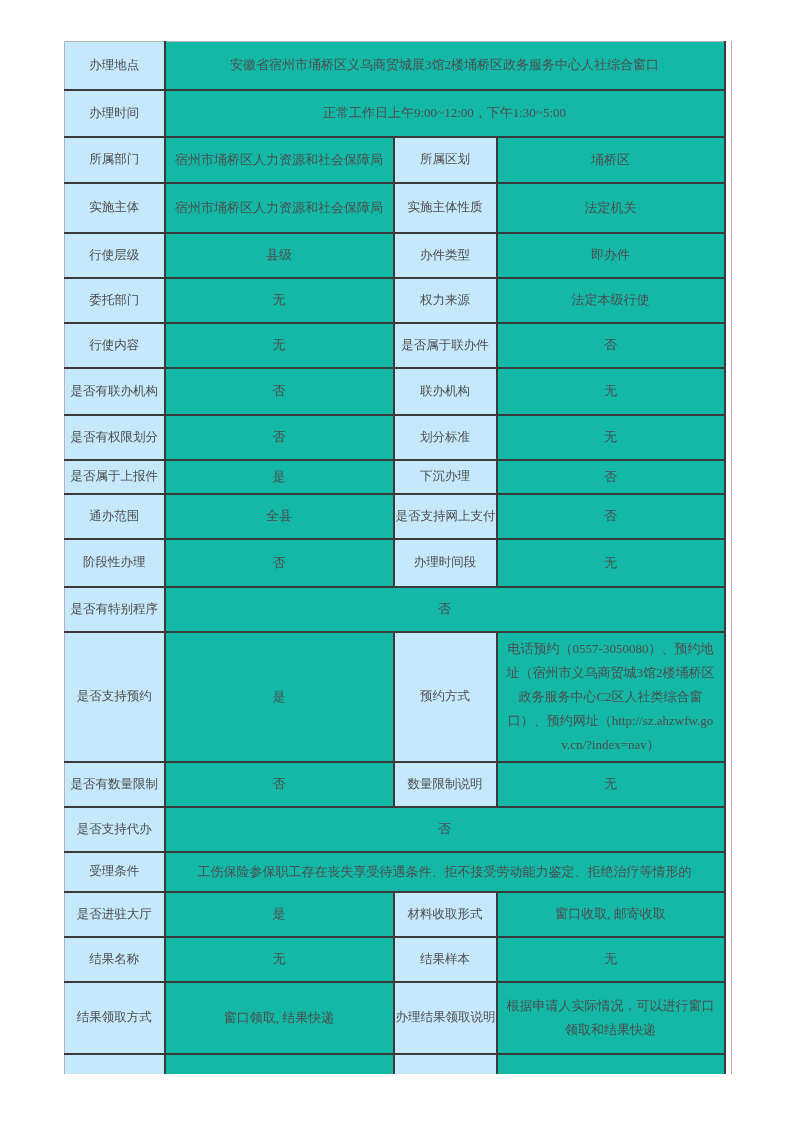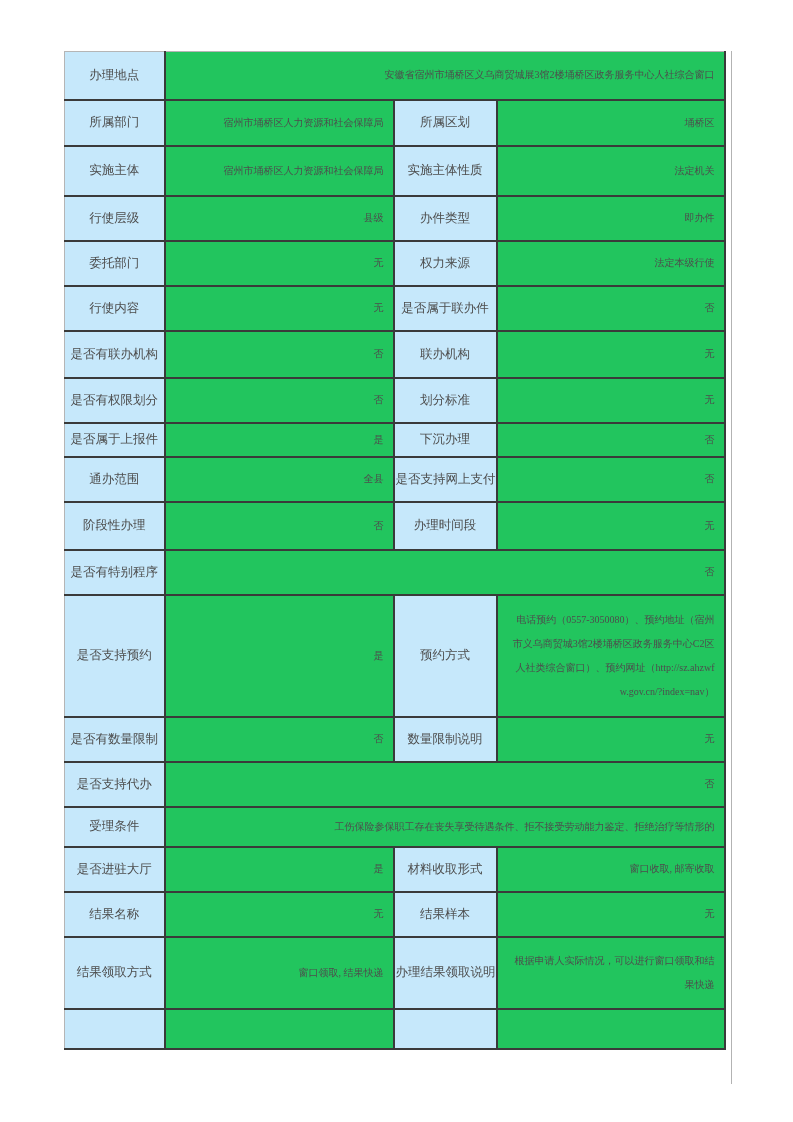--- a/index.html
+++ b/index.html
@@ -11,21 +11,21 @@
   .page {
     position: relative;
     width: 793px;
     height: 1122px;
     background: #ffffff;
     overflow: hidden;
   }
   .table-wrap {
     position: absolute;
     left: 64px;
-    top: 51px;
+    top: 41px;
     width: 668px;
     height: 1033px; 
     overflow: hidden;
   }
   
   .table-wrap::after {
     content: "";
     position: absolute;
     right: 0;
     top: 0;
@@ -49,23 +49,23 @@
   table.info tr:first-child td { border-top: 1px solid #b5b5b5; }
   table.info td:first-child  { border-left: 1px solid #b5b5b5; }
   td.label {
     background: #c6e8fb;
     text-align: center;
     font-size: 12.5px;
     white-space: nowrap;
     padding: 0 1px;
   }
   td.value {
-    background: #22c55e;
-    font-size: 10px;
-    text-align: right;
+    background: #14b8a6;
+    font-size: 13px;
+    text-align: center;
     padding: 4px 9px;
     line-height: 24px;
     word-break: break-all;
   }
 </style>
 </head>
 <body>
 
 <div class="page">
   <div class="table-wrap">
@@ -74,20 +74,24 @@
           <col style="width: 100px;">
           <col style="width: 229px;">
           <col style="width: 103px;">
           <col style="width: 228px;">
         </colgroup>
       <tbody id="info-body">
           <tr style="height: 48px;">
             <td class="label">办理地点</td>
             <td class="value" colspan="3">安徽省宿州市埇桥区义乌商贸城展3馆2楼埇桥区政务服务中心人社综合窗口</td>
           </tr>
+          <tr style="height: 47px;">
+            <td class="label">办理时间</td>
+            <td class="value" colspan="3">正常工作日上午9:00~12:00，下午1:30~5:00</td>
+          </tr>
           <tr style="height: 46px;">
             <td class="label">所属部门</td>
             <td class="value">宿州市埇桥区人力资源和社会保障局</td>
             <td class="label">所属区划</td>
             <td class="value">埇桥区</td>
           </tr>
           <tr style="height: 50px;">
             <td class="label">实施主体</td>
             <td class="value">宿州市埇桥区人力资源和社会保障局</td>
             <td class="label">实施主体性质</td>

